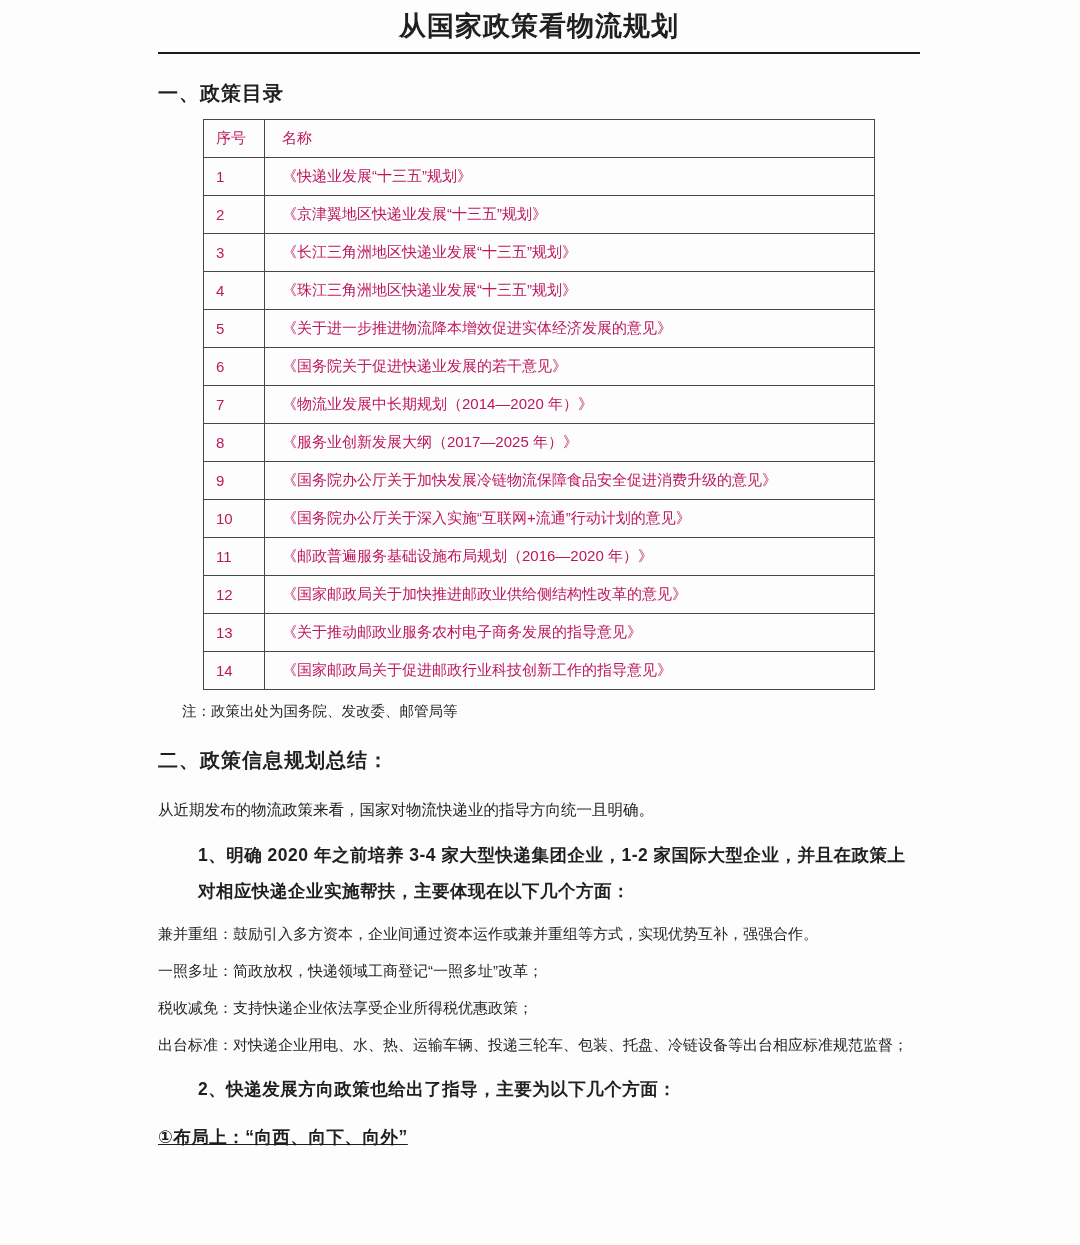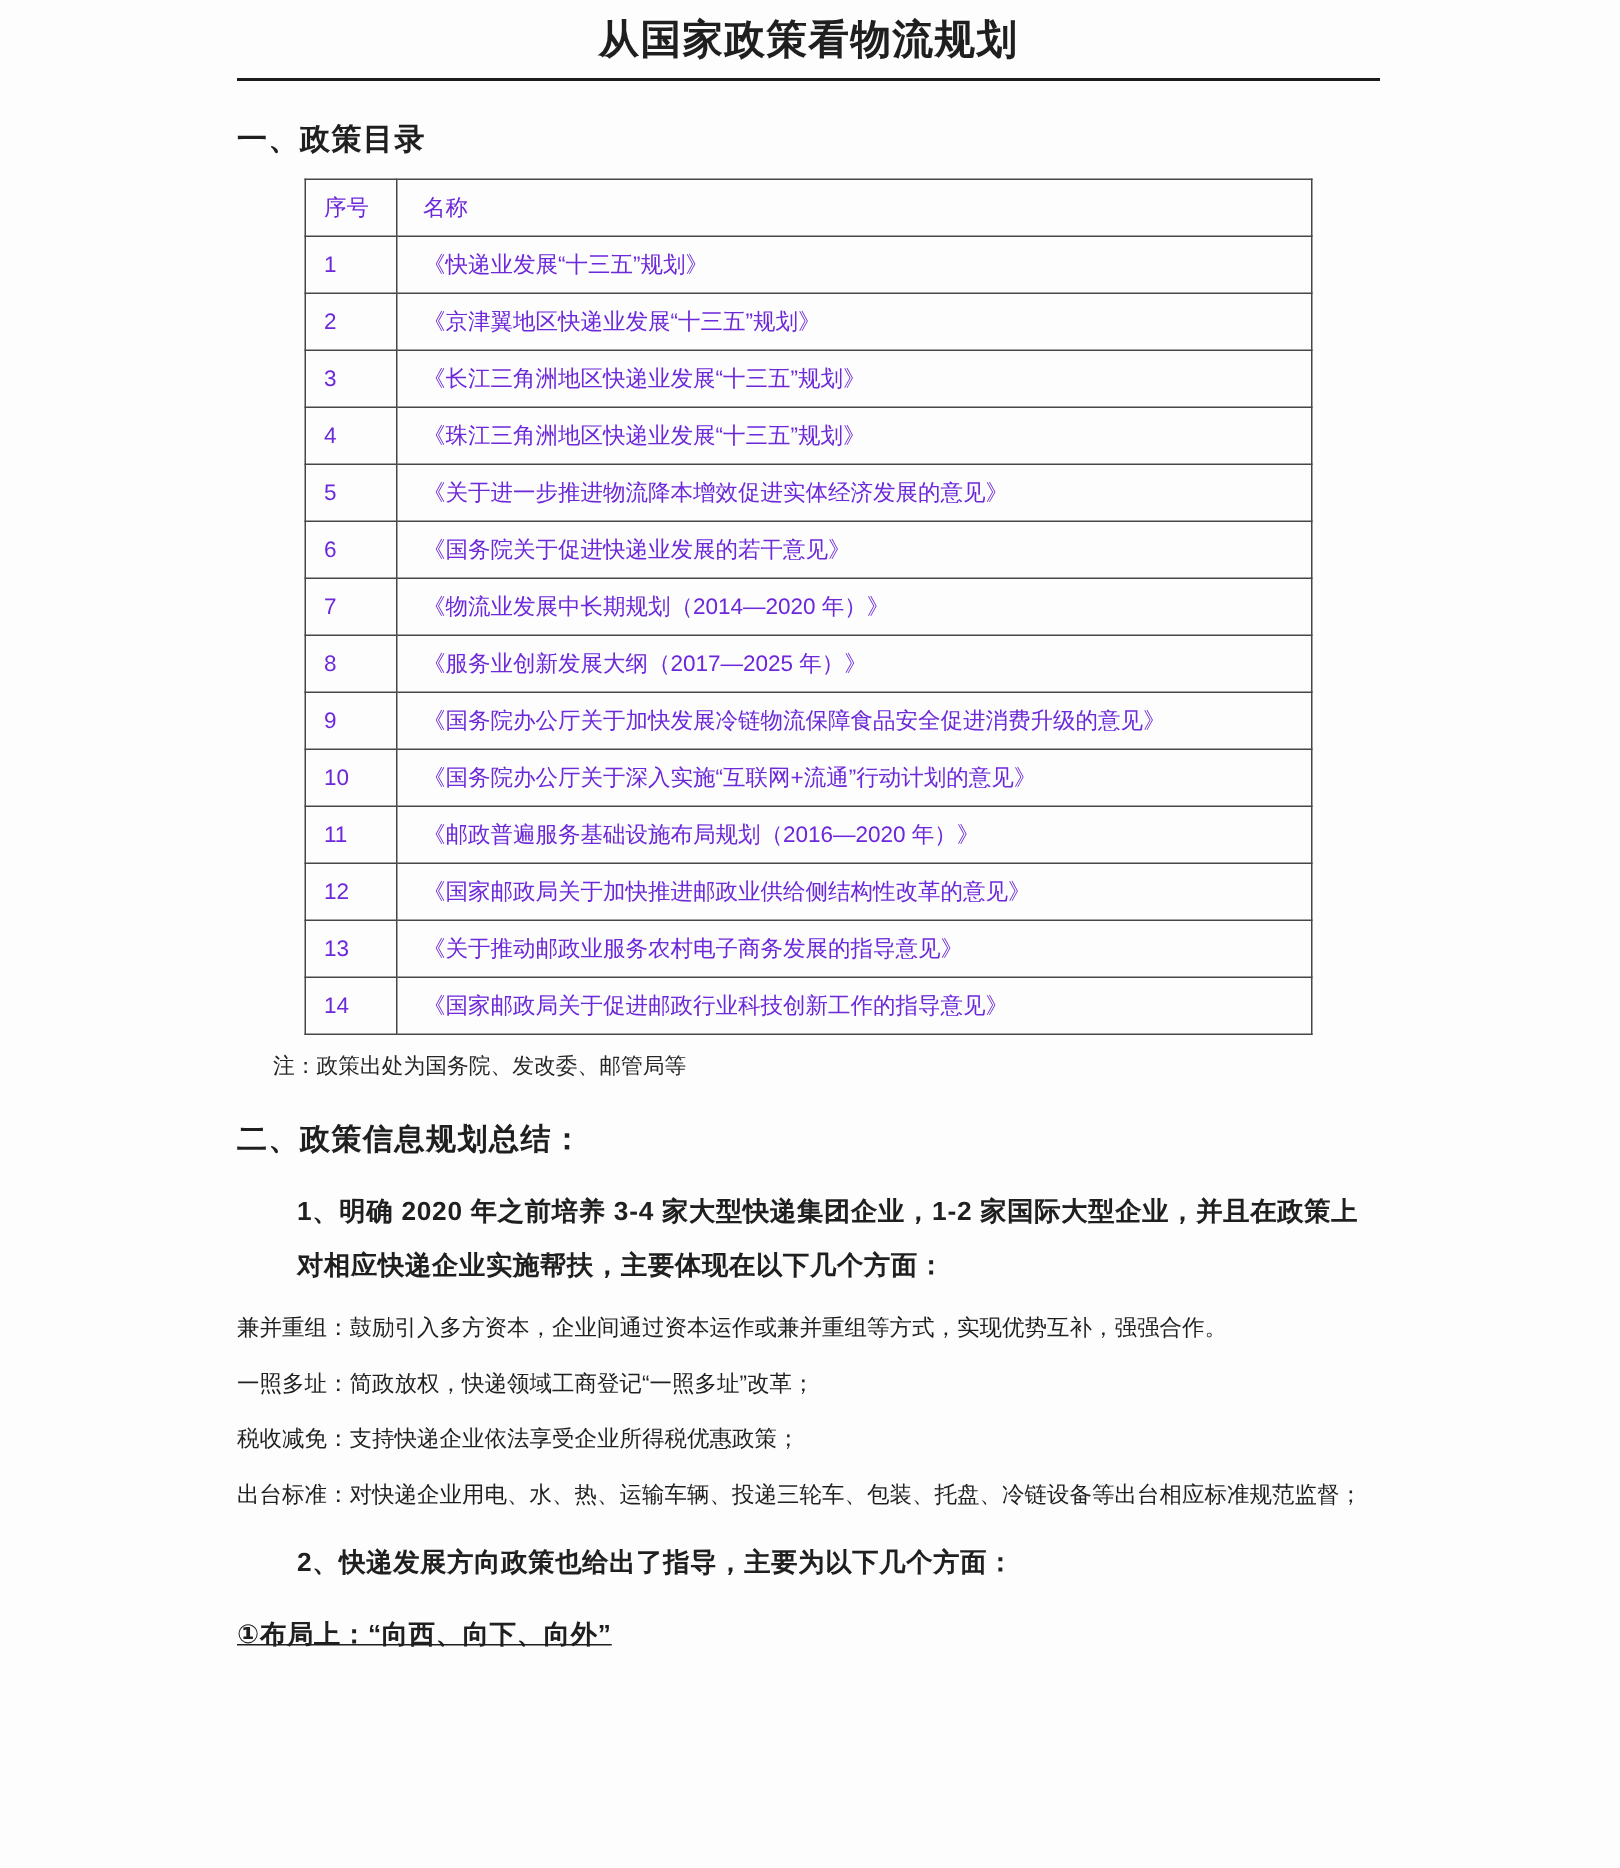--- a/index.html
+++ b/index.html
@@ -39,21 +39,21 @@
     line-height: 24px;
   }
   .sec1-heading { margin-top: 27px; }
   .policy-table {
     margin-top: 14px;
     margin-left: 45px;
     width: 672px;
     border-collapse: collapse;
     table-layout: fixed;
     font-size: 15px;
-    color: #6d28d9;
+    color: #be185d;
   }
   .policy-table col.c-num { width: 61px; }
   .policy-table th, .policy-table td {
     border: 1px solid #474747;
     height: 38px;
     text-align: left;
     vertical-align: middle;
     font-weight: 400;
     white-space: nowrap;
     overflow: hidden;
@@ -174,20 +174,21 @@
           <td class="cell-num">14</td>
           <td class="cell-name">《国家邮政局关于促进邮政行业科技创新工作的指导意见》</td>
         </tr>
       </tbody>
     </table>
 
     <div class="note">注：政策出处为国务院、发改委、邮管局等</div>
 
     <div class="sec-heading sec2-heading">二、政策信息规划总结：</div>
 
+    <p class="intro">从近期发布的物流政策来看，国家对物流快递业的指导方向统一且明确。</p>
 
     <p class="point">1、明确 2020 年之前培养 3-4 家大型快递集团企业，1-2 家国际大型企业，并且在政策上对相应快递企业实施帮扶，主要体现在以下几个方面：</p>
 
     <p class="policy-item"><span class="item-label">兼并重组</span><span>：鼓励引入多方资本，企业间通过资本运作或兼并重组等方式，实现优势互补，强强合作。</span></p>
 
 
     <p class="policy-item"><span class="item-label">一照多址</span><span>：简政放权，快递领域工商登记“一照多址”改革；</span></p>
 
 
     <p class="policy-item"><span class="item-label">税收减免</span><span>：支持快递企业依法享受企业所得税优惠政策；</span></p>

